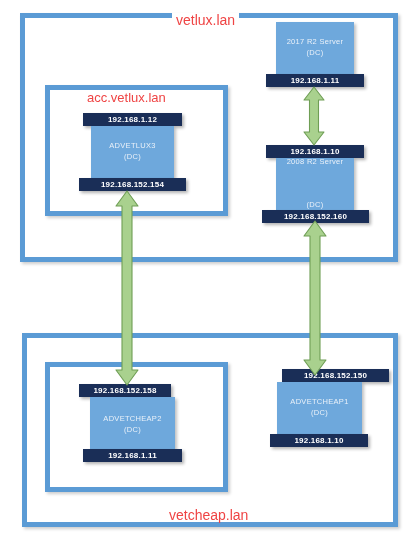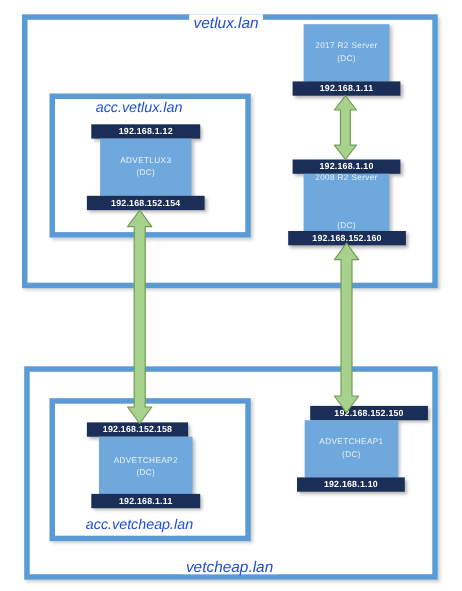--- a/index.html
+++ b/index.html
@@ -19,27 +19,26 @@
     box-sizing:border-box;
     border:5px solid #5B9BD5;
     background:#ffffff;
     box-shadow:2px 2px 3px rgba(0,0,0,0.20);
   }
   .domain-box.inner{
     border-width:5px;
   }
   .domain-label{
     position:absolute;
-    color:#1d4ed8;
+    color:#ef4444;
     font-size:14px;
     line-height:1;
     white-space:nowrap;
     background:#ffffff;
     padding:0 4px;
-    font-style:italic;
   }
   .domain-label.inner-label{
     font-size:13px;
     background:transparent;
   }
 
   
   .node{position:absolute;}
   .node-body{
     position:absolute;
@@ -110,21 +109,20 @@
       <span class="ln">2008 R2 Server</span>
       <span class="ln">(DC)</span>
     </div>
     <div class="ipbar" style="left:262px;top:210px;width:107px;height:13px;">192.168.152.160</div>
   </div>
 
   <div class="domain-box" style="left:22px;top:333px;width:376px;height:194px;"></div>
   <div class="domain-label" style="left:165px;top:508px;">vetcheap.lan</div>
 
   <div class="domain-box inner" style="left:45px;top:362px;width:183px;height:130px;"></div>
-  <div class="domain-label inner-label" style="left:74px;top:470px;">acc.vetcheap.lan</div>
 
   <div class="node">
     <div class="ipbar" style="left:79px;top:384px;width:92px;height:13px;">192.168.152.158</div>
     <div class="node-body" style="left:90px;top:397px;width:85px;height:56px;">
       <span class="ln">ADVETCHEAP2</span>
       <span class="ln">(DC)</span>
     </div>
     <div class="ipbar" style="left:83px;top:449px;width:99px;height:13px;">192.168.1.11</div>
   </div>
 

